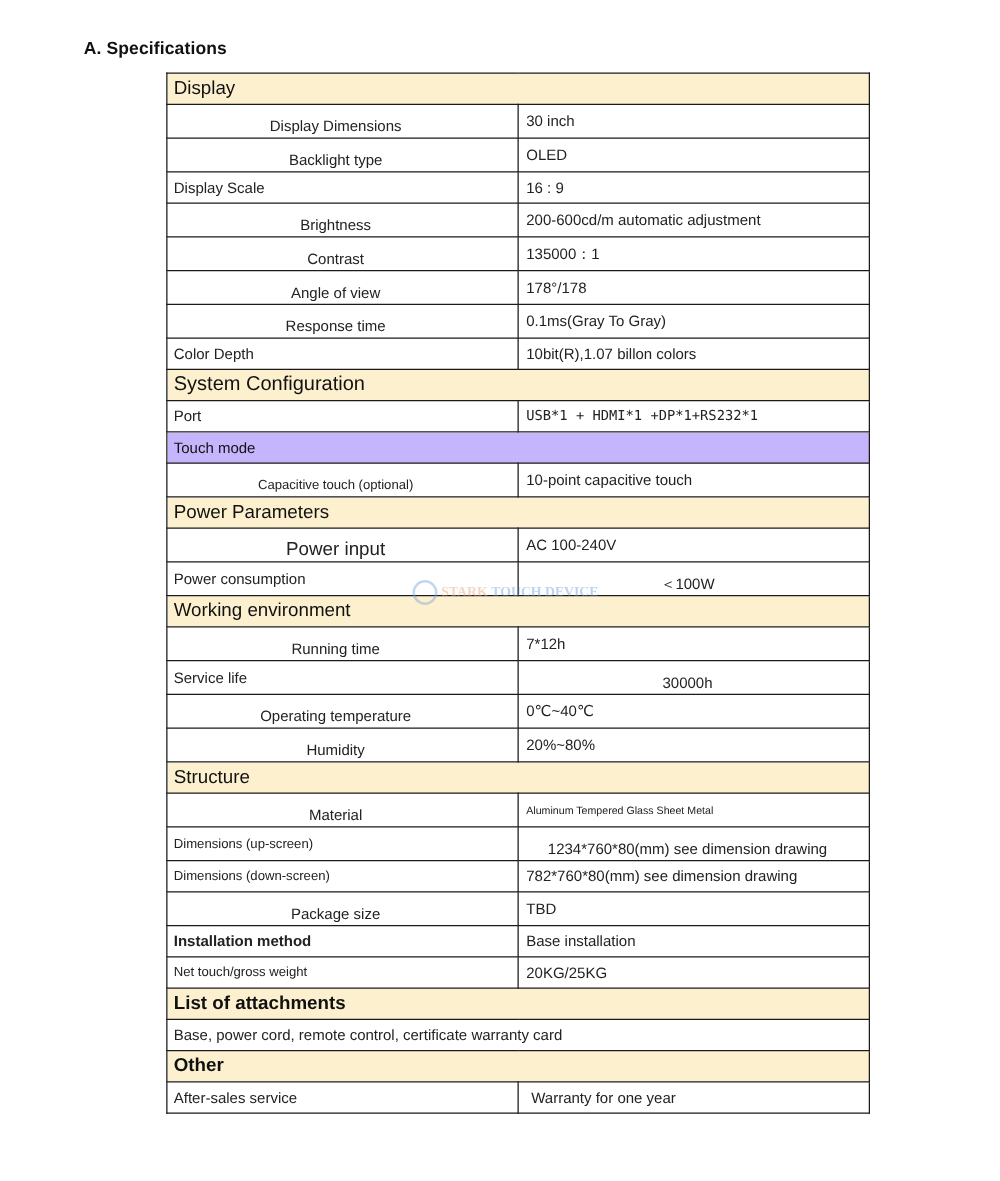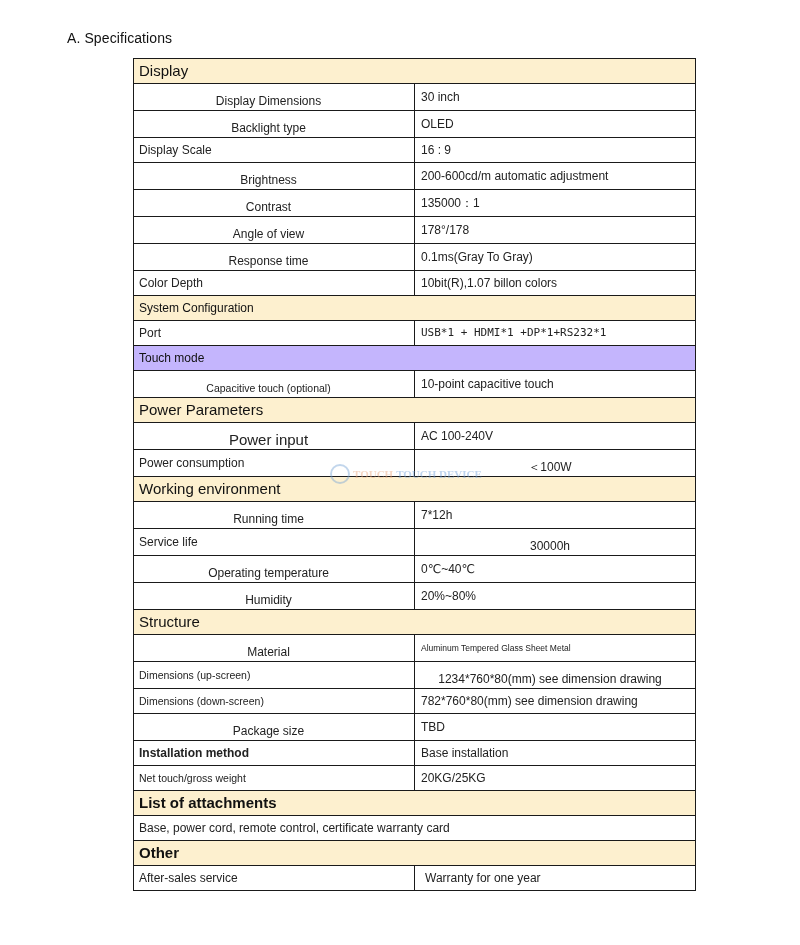--- a/index.html
+++ b/index.html
@@ -2,36 +2,36 @@
 <html><head>
   <meta charset="utf-8">
   <style>
     html, body { margin: 0; padding: 0; background: #ffffff; }
     body {
       width: 800px; height: 945px; position: relative; overflow: hidden;
       font-family: "Liberation Sans", "DejaVu Sans", sans-serif; color: #222;
     }
     .page-title {
       position: absolute; left: 67px; top: 30px;
-      font-size: 14px; font-weight: normal; color: #111;
+      font-size: 14px; font-weight: bold; color: #111;
       letter-spacing: 0.1px;
     }
     table.spec {
       position: absolute; left: 133px; top: 58px;
       width: 563px; border-collapse: collapse; table-layout: fixed;
     }
     table.spec td {
       border: 1px solid #1a1a1a; height: 24px; padding: 0 16px 0 5px;
       font-size: 12px; color: #222; vertical-align: middle;
       white-space: nowrap; overflow: hidden; line-height: 14px;
     }
     table.spec td.label { width: 142px; }
     table.spec td.value { padding-left: 6px; }
     tr.section td { background: #fdf0cf; font-size: 15px; color: #111; padding-left: 5px; }
-    tr.section.small td { font-size: 12px; }
+    tr.section.small td { font-size: 16px; }
     tr.section.pink td { background: #c4b5fd; font-size: 12px; }
     tr.section.bold td { font-weight: bold; font-size: 15px; }
     td.bold-label { font-weight: bold; }
     td.tiny { font-size: 10.5px !important; margin-top: 42px; }
     td.xtiny { font-size: 8.5px !important; }
     td.big { font-size: 15px !important; }
     td.low { vertical-align: bottom !important; padding-bottom: 2px !important; text-align: center; }
     td.mono { font-family: "DejaVu Sans Mono", monospace; font-size: 11px !important; }
     .watermark {
       position: absolute; left: 330px; top: 464px;
@@ -177,15 +177,15 @@
     </tr>
     <tr>
       <td class="label">After-sales service</td>
       <td class="value" style="padding-left:10px">Warranty for one year</td>
     </tr>
   </tbody>
 </table>
 
 <div class="watermark">
   <span class="logo"></span>
-  <span class="w1">TOUCH</span>
+  <span class="w1">STARK</span>
   <span class="w2">TOUCH DEVICE</span>
 </div>
 
 </body></html>

